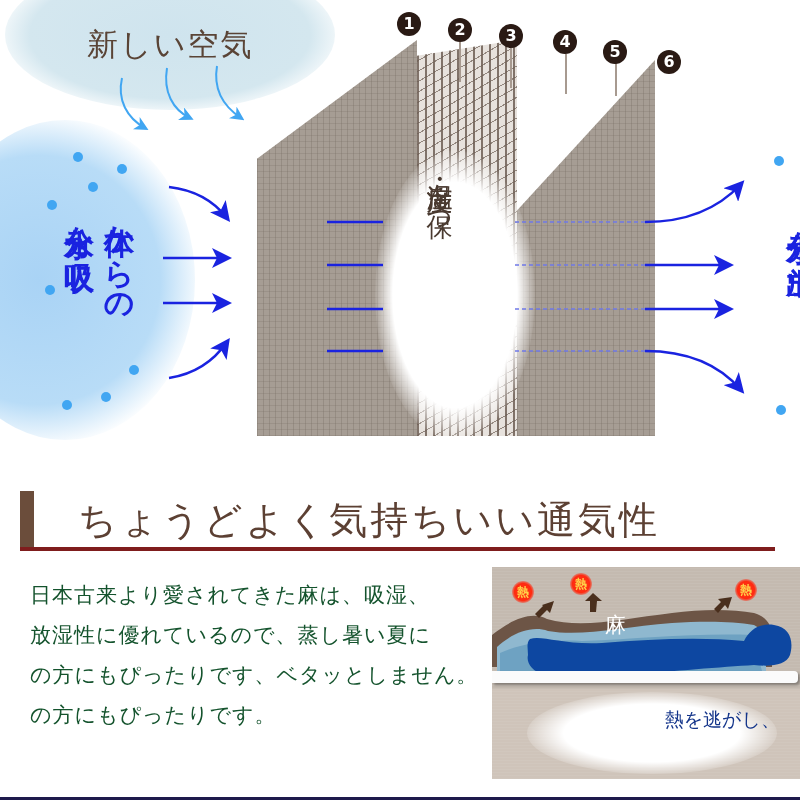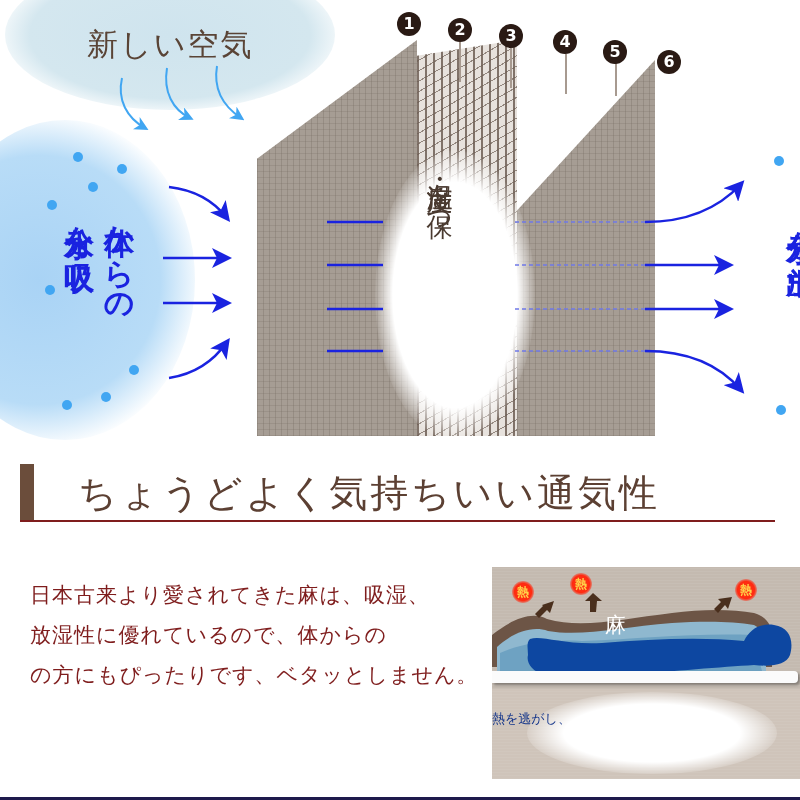--- a/index.html
+++ b/index.html
@@ -34,42 +34,42 @@
   .glow { position:absolute; left:330px; top:150px; width:160px; height:290px; border-radius:50%;
     background:radial-gradient(ellipse at center, #ffffff 0%, #ffffff 55%, rgba(255,255,255,0) 72%); }
 
   .num { position:absolute; width:24px; height:24px; border-radius:50%; background:#2a1a14; color:#fff;
     font-family:"DejaVu Sans", sans-serif; font-weight:bold; font-size:16px; text-align:center; line-height:24px; }
   .num-line { position:absolute; width:2px; background:#a79a90; }
 
   svg.arrows { position:absolute; left:0; top:0; }
 
   
-  .section-head { position:absolute; left:20px; top:464px; width:755px; height:56px; border-bottom:2px solid #7f1d1d; }
+  .section-head { position:absolute; left:20px; top:491px; width:755px; height:56px; border-bottom:4px solid #7f1d1d; }
   .section-bar { position:absolute; left:0; top:0; width:14px; height:56px; background:#6b4d3b; }
   .section-title { position:absolute; left:58px; top:4px; font-size:38px; color:#5c4033; letter-spacing:3px; }
 
   
-  .desc { position:absolute; left:30px; top:575px; width:440px; font-size:21px; line-height:40px; color:#7f1d1d; letter-spacing:1px; }
+  .desc { position:absolute; left:30px; top:575px; width:440px; font-size:21px; line-height:40px; color:#14532d; letter-spacing:1px; }
   .desc div { white-space:nowrap; }
 
   
   .illus { position:absolute; left:492px; top:567px; width:308px; height:212px; background:#cfc4ba;
     background-image:repeating-linear-gradient(0deg, rgba(255,255,255,0.05) 0 1px, transparent 1px 3px); overflow:hidden; }
   .illus-top { position:absolute; left:0; top:0; width:308px; height:122px; background:#c4bab0;
     background-image:repeating-linear-gradient(0deg, rgba(255,255,255,0.06) 0 1px, transparent 1px 3px); }
   .mattress { position:absolute; left:0; top:104px; width:306px; height:12px; background:#fbfbfb; border-radius:0 4px 4px 0;
     box-shadow:2px 2px 3px rgba(0,0,0,0.35); }
   .heat { position:absolute; width:22px; height:22px; border-radius:50%;
     background:radial-gradient(circle, #ff3b1a 0%, #ff2a10 55%, rgba(255,60,30,0) 80%);
     color:#ffd44a; font-size:12px; text-align:center; line-height:22px; font-weight:bold; }
   .asa-label { position:absolute; left:113px; top:44px; font-size:21px; color:#ffffff; }
   .illus-glow { position:absolute; left:35px; top:125px; width:250px; height:82px; border-radius:50%;
     background:radial-gradient(ellipse at center, #ffffff 0%, #ffffff 50%, rgba(255,255,255,0) 75%); }
-  .illus-caption { position:absolute; left:0; top:137px; width:288px; text-align:left; font-size:13px; line-height:30px; color:#13348a; }
+  .illus-caption { position:absolute; left:0; top:137px; width:288px; text-align:right; font-size:19px; line-height:30px; color:#13348a; }
   .bottom-rule { position:absolute; left:0; top:797px; width:800px; height:3px; background:#1e1a4c; }
 </style>
 </head>
 <body>
 
 <div id="diagram">
   <div class="cloud-air"></div>
   <div class="air-title">新しい空気</div>
 
   <div class="cloud-body"></div>
@@ -155,22 +155,23 @@
   <div class="vtext release-text">水分を放出</div>
 </div>
 
 <div class="section-head">
   <div class="section-bar"></div>
   <div class="section-title">ちょうどよく気持ちいい通気性</div>
 </div>
 
 <div class="desc">
   <div>日本古来より愛されてきた麻は、吸湿、</div>
-  <div>放湿性に優れているので、体からの</div>
+  <div>放湿性に優れているので、蒸し暑い夏に</div>
   <div>の方にもぴったりです、ベタッとしません。</div>
+  <div>の方にもぴったりです。</div>
 </div>
 
 <div class="illus">
   <div class="illus-top"></div>
   <svg class="abs" style="left:0;top:0;" width="308" height="125">
 
     <path d="M0,68 C20,52 40,44 55,52 C90,62 130,52 180,46 C210,42 240,42 262,46 C276,50 280,60 280,70 L280,100 L0,100 Z" fill="#6d5546"></path>
     <path d="M5,80 C20,66 40,58 56,64 C90,70 130,60 180,56 C210,54 240,54 262,58 C270,62 274,70 274,80 L274,104 L5,104 Z" fill="#8fb8cf"></path>
     <path d="M8,86 C30,76 60,72 90,74 C150,72 200,66 260,68 L270,104 L8,104 Z" fill="#6ea2c2"></path>
 

